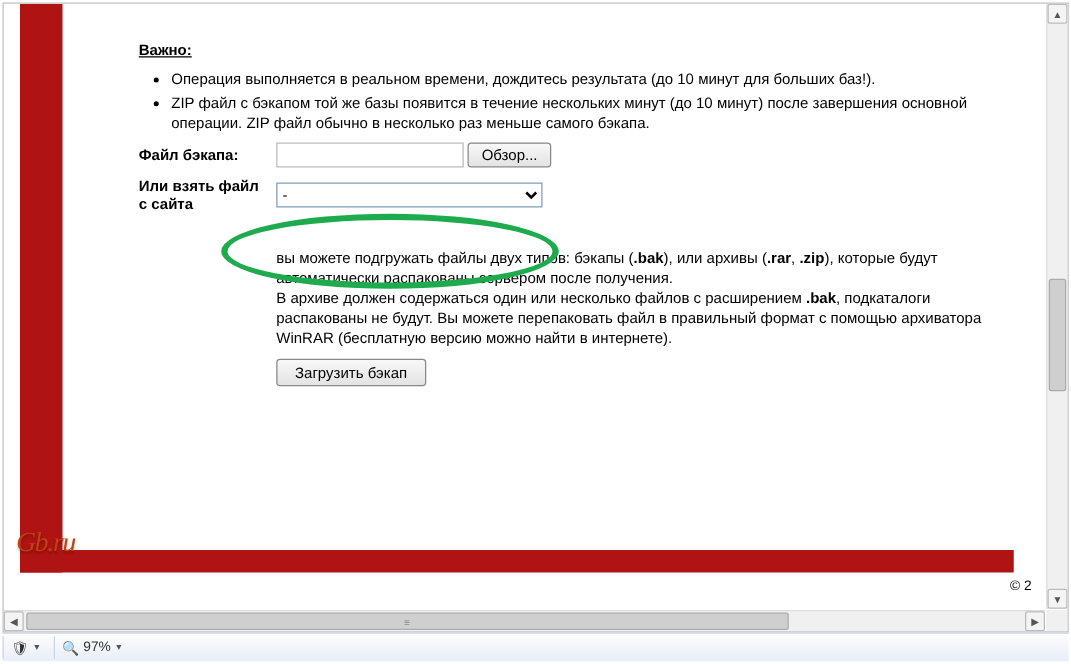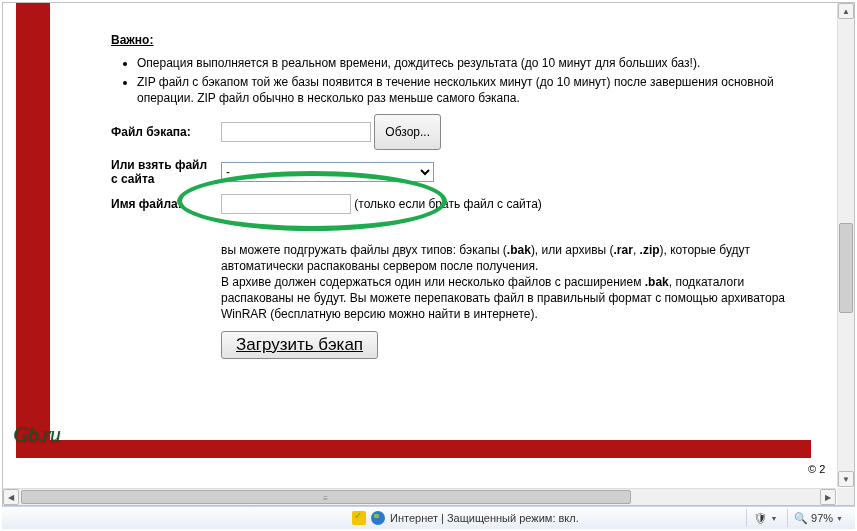--- a/index.html
+++ b/index.html
@@ -80,21 +80,21 @@
   .red-left {
     position:absolute; left:13px; top:0; width:34px; height:455px;
     background:#b01313;
   }
   .red-bottom {
     position:absolute; left:13px; top:437px; width:795px; height:18px;
     background:#b01313;
   }
   .logo {
     position:absolute; left:10px; top:418px;
-    color:#14532d; font-style:italic; font-size:22px; font-family: Georgia, 'Times New Roman', serif;
+    color:#c2410c; font-style:italic; font-size:22px; font-family: Georgia, 'Times New Roman', serif;
     text-shadow:0 1px 2px rgba(0,0,0,0.3);
     letter-spacing:-1px;
   }
   .main {
     position:absolute; left:108px; top:0; width:700px;
   }
   .strong-heading {
     font-weight:bold; margin:30px 0 8px 0;text-decoration:underline;
   }
   ul.notes { margin:6px 0 0 26px; padding:0; }
@@ -104,28 +104,27 @@
   }
   table.form { border-collapse:collapse; }
   table.form td { padding:4px 6px 4px 0; vertical-align:middle; }
   .lbl { width:110px;font-weight:bold; }
   input.text { height:20px; border:1px solid #bbb; padding:1px 3px; font-size:12px; }
   select { height:20px; border:1px solid #7f9db9; font-size:12px; background:#fff;}
   .browse-btn {
     background: linear-gradient(#f8f8f8,#e3e3e3);
     border:1px solid #888; border-radius:3px;
     padding:1px 10px; font-size:12px; cursor:pointer;
-    height:36px;
+    height:20px;
   }
   .submit-btn {
     background: linear-gradient(#f8f8f8,#e3e3e3);
     border:1px solid #888; border-radius:3px;
-    padding:3px 14px; font-size:17px; cursor:pointer;
+    padding:3px 14px; font-size:12px; cursor:pointer;
     margin-top:8px;
-    text-decoration:underline;
   }
   .hint { color:#000; }
   .desc { margin-top:20px; max-width:580px; line-height:1.35; }
 
   .green-ellipse {
     position:absolute;
     left:174px; top:168px;
     width:270px; height:60px;
     border:5px solid #1eab4e;
     border-radius:50%;
@@ -183,27 +182,20 @@
           </tr>
           <tr>
             <td class="lbl">Или взять файл с сайта</td>
             <td>
               <select style="width:213px">
                 <option>-</option>
               </select>
             </td>
           </tr>
           <tr>
-            <td class="lbl">Имя файла:</td>
-            <td>
-              <input class="text" style="width: 130px;" type="text">
-              <span class="hint">(только если брать файл с сайта)</span>
-            </td>
-          </tr>
-          <tr>
             <td></td>
             <td>
               <div class="desc" id="desc-text"><span>вы можете подгружать файлы двух типов: бэкапы (<b>.bak</b>), или архивы (<b>.rar</b>, <b>.zip</b>), которые будут автоматически распакованы сервером после получения.</span><br><span>В архиве должен содержаться один или несколько файлов с расширением <b>.bak</b>, подкаталоги распакованы не будут. Вы можете перепаковать файл в правильный формат с помощью архиватора WinRAR (бесплатную версию можно найти в интернете).</span></div>
               <button class="submit-btn">Загрузить бэкап</button>
             </td>
           </tr>
         </tbody>
           </table>
       </div>
 
@@ -221,25 +213,20 @@
     <div class="arrow left">◀</div>
     <div class="thumb">
         <span class="grip">≡</span>
       </div>
     <div class="arrow right">▶</div>
   </div>
   <div class="corner"></div>
 </div>
 
 <div class="statusbar">
-  <div class="status-left">
-    <span class="shield-icon"></span>
-    <span class="globe-icon"></span>
-    <span>Интернет | Защищенный режим: вкл.</span>
-  </div>
   <div class="status-right">
     <div class="status-seg">
       <span>🛡</span>
       <span class="dd-arrow">▼</span>
     </div>
     <div class="status-seg">
       <span class="zoom-icon">🔍</span>
       <span>97%</span>
       <span class="dd-arrow">▼</span>
     </div>

